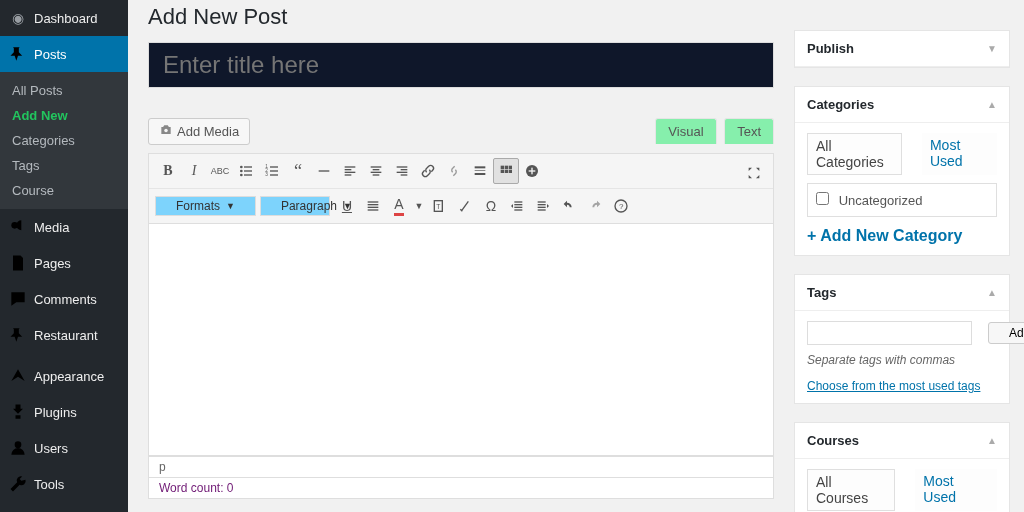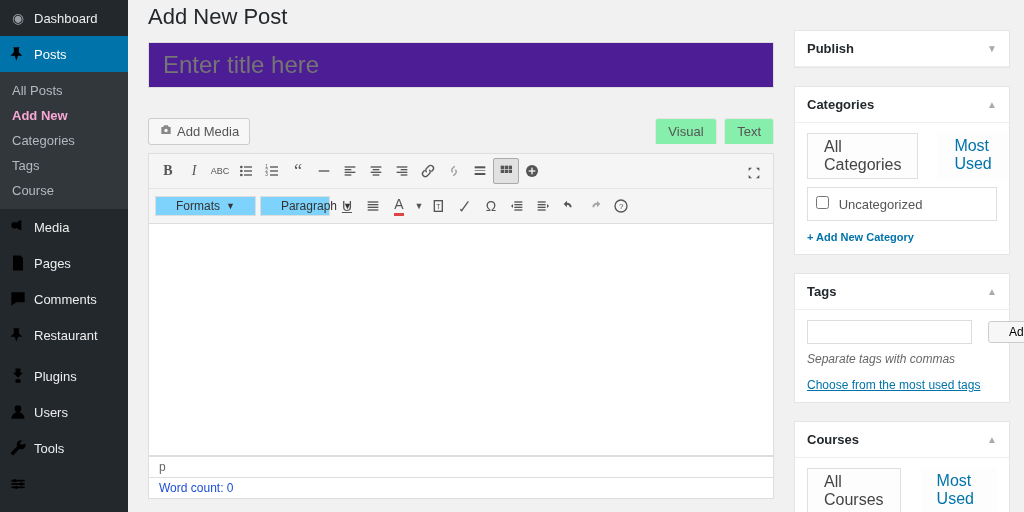--- a/index.html
+++ b/index.html
@@ -56,42 +56,42 @@
   background: #32373c;
   padding: 6px 0;
 }
 .side-sub .sub {
   padding: 5px 12px;
   color: #b4b9be;
   cursor: pointer;
   font-size: 13px;
 }
 .side-sub .sub.current {
-  color: #f9a8d4;
+  color: #22c55e;
   font-weight: 600;
 }
 .side-group-gap { height: 5px; background: #23282d; }
 
 
 .main {
   flex: 1;
   padding: 0 20px;
 }
 h1.page-title {
   font-size: 22px;
   font-weight: 400;
   color: #23282d;
   padding: 4px 0 12px;
 }
 .title-input {
   width: 100%;
   font-size: 24px;
   padding: 8px 14px;
   border: 1px solid #ddd;
-  background: #4c1d95;
+  background: #0f172a;
   color: #888;
   outline: none;
 }
 .editor-box {
   margin-top: 30px;
   position: relative;
 }
 .add-media-btn {
   display: inline-flex;
   align-items: center;
@@ -172,21 +172,21 @@
   padding: 3px 10px;
   font-size: 12px;
   color: #666;
 }
 .wc-bar {
   border: 1px solid #dedede;
   border-top: none;
   background: #fff;
   padding: 3px 10px;
   font-size: 12px;
-  color: #1d4ed8;
+  color: #701a75;
 }
 
 
 .rightcol {
   width: 230px;
   padding-right: 14px;
 }
 .metabox {
   background: #fff;
   border: 1px solid #e5e5e5;
@@ -206,39 +206,39 @@
 .mb-head .tri { color: #aaa; font-size: 10px; }
 .mb-body {
   padding: 10px 12px;
 }
 .cat-tabs {
   display: flex;
   margin-bottom: 8px;
 }
 .cat-tabs .ctab {
   border: 1px solid #dfdfdf;
-  padding: 4px 16px;
-  font-size: 16px;
+  padding: 4px 8px;
+  font-size: 14px;
   cursor: pointer;
   background: #fdfdfd;
 }
 .cat-tabs .ctab.link {
   border: none;
   color: #0073aa;
   margin-left: 20px;
 }
 .cat-list {
   border: 1px solid #dfdfdf;
   padding: 8px;
   font-size: 13px;
   color: #555;
 }
 .cat-list input[type=checkbox] { margin-right: 6px; }
 .add-link {
-  font-size: 11px;
+  font-size: 16px;
   color: #0073aa;
   font-weight: 600;
   margin-top: 10px;
   cursor: pointer;
   display: inline-block;
 }
 .tag-row { display: flex; align-items: center; }
 .tag-input {
   flex: 1;
   border: 1px solid #ddd;
@@ -321,20 +321,28 @@
     </div>
     <div class="side-item">
       <span class="ico">
         <svg viewBox="0 0 24 24">
             <path d="M14 4l-1 1v5l4 4h-5l-2 6-2-6H3l4-4V5L6 4z"></path>
           </svg>
       </span>
       <span>Restaurant</span>
     </div>
     <div class="side-group-gap"></div>
+    <div class="side-item">
+      <span class="ico">
+        <svg viewBox="0 0 24 24">
+            <path d="M4 18l8-14 8 14-8-5z"></path>
+          </svg>
+      </span>
+      <span>Appearance</span>
+    </div>
     <div class="side-item">
       <span class="ico">
         <svg viewBox="0 0 24 24">
             <path d="M9 3v5H6l6 6 6-6h-3V3zM9 20v-4h6v4z"></path>
           </svg>
       </span>
       <span>Plugins</span>
     </div>
     <div class="side-item">
       <span class="ico">

